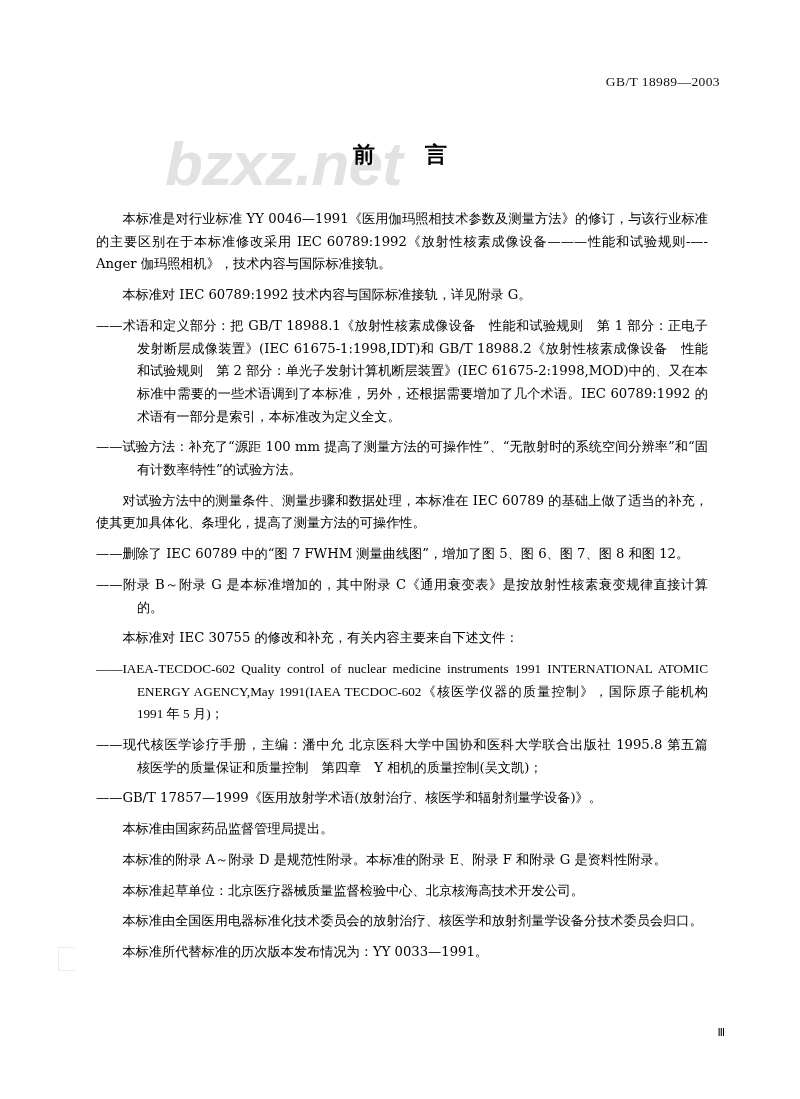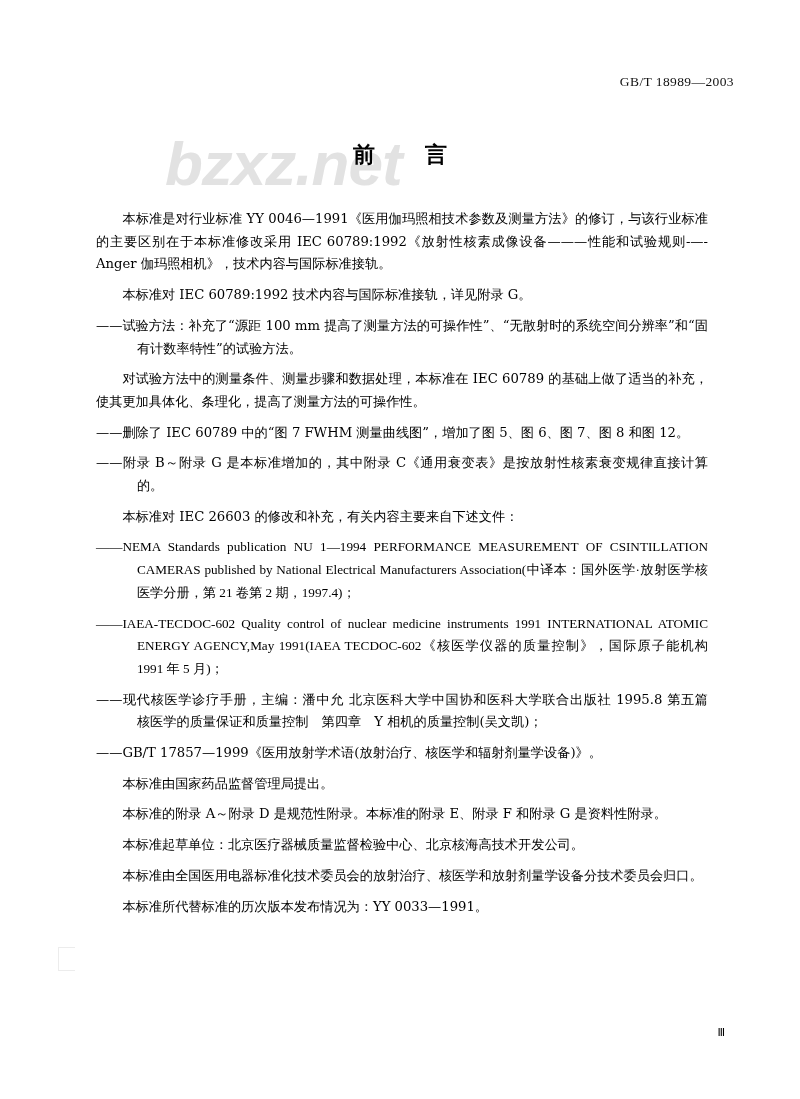--- a/index.html
+++ b/index.html
@@ -13,21 +13,21 @@
     height: 1099px;
     margin: 0 auto;
     background: #ffffff;
     font-family: "DejaVu Serif", "Liberation Serif", serif;
     color: #000000;
     overflow: hidden;
   }
   .header-std {
     position: absolute;
     top: 74px;
-    right: 66px;
+    right: 80px;
     font-family: "Liberation Serif", serif;
     font-size: 13.5px;
     letter-spacing: 0.4px;
     color: #111;
   }
   .watermark {
     position: absolute;
     top: 128px;
     left: 165px;
     width: 420px;
@@ -106,26 +106,26 @@
 
   <div class="header-std">GB/T 18989—2003</div>
 
   <div class="watermark">bzxz.net</div>
 
   <div class="title">前　言</div>
 
   <div class="body">
     <p class="indent2">本标准是对行业标准 YY 0046—1991《医用伽玛照相技术参数及测量方法》的修订，与该行业标准的主要区别在于本标准修改采用 IEC 60789:1992《放射性核素成像设备———性能和试验规则-—-Anger 伽玛照相机》，技术内容与国际标准接轨。</p>
     <p class="indent2">本标准对 IEC 60789:1992 技术内容与国际标准接轨，详见附录 G。</p>
+    <p class="hang">——术语和定义部分：把 GB/T 18988.1《放射性核素成像设备　性能和试验规则　第 1 部分：正电子发射断层成像装置》(IEC 61675-1:1998,IDT)和 GB/T 18988.2《放射性核素成像设备　性能和试验规则　第 2 部分：单光子发射计算机断层装置》(IEC 61675-2:1998,MOD)中的、又在本标准中需要的一些术语调到了本标准，另外，还根据需要增加了几个术语。IEC 60789:1992 的术语有一部分是索引，本标准改为定义全文。</p>
     <p class="hang">——试验方法：补充了“源距 100 mm 提高了测量方法的可操作性”、“无散射时的系统空间分辨率”和“固有计数率特性”的试验方法。</p>
     <p class="indent2">对试验方法中的测量条件、测量步骤和数据处理，本标准在 IEC 60789 的基础上做了适当的补充，使其更加具体化、条理化，提高了测量方法的可操作性。</p>
     <p class="hang">——删除了 IEC 60789 中的“图 7 FWHM 测量曲线图”，增加了图 5、图 6、图 7、图 8 和图 12。</p>
     <p class="hang">——附录 B～附录 G 是本标准增加的，其中附录 C《通用衰变表》是按放射性核素衰变规律直接计算的。</p>
-    <p class="indent2">本标准对 IEC 26603 的修改和补充，有关内容主要来自下述文件：</p>
-    <p class="hang-en en">——NEMA Standards publication NU 1—1994 PERFORMANCE MEASUREMENT OF CSINTILLATION CAMERAS published by National Electrical Manufacturers Association(中译本：国外医学·放射医学核医学分册，第 21 卷第 2 期，1997.4)；</p>
+    <p class="indent2">本标准对 IEC 30755 的修改和补充，有关内容主要来自下述文件：</p>
     <p class="hang-en en">——IAEA-TECDOC-602 Quality control of nuclear medicine instruments 1991 INTERNATIONAL ATOMIC ENERGY AGENCY,May 1991(IAEA TECDOC-602《核医学仪器的质量控制》，国际原子能机构 1991 年 5 月)；</p>
     <p class="hang">——现代核医学诊疗手册，主编：潘中允 北京医科大学中国协和医科大学联合出版社 1995.8 第五篇　核医学的质量保证和质量控制　第四章　Y 相机的质量控制(吴文凯)；</p>
     <p class="hang">——GB/T 17857—1999《医用放射学术语(放射治疗、核医学和辐射剂量学设备)》。</p>
     <p class="indent2">本标准由国家药品监督管理局提出。</p>
     <p class="indent2">本标准的附录 A～附录 D 是规范性附录。本标准的附录 E、附录 F 和附录 G 是资料性附录。</p>
     <p class="indent2">本标准起草单位：北京医疗器械质量监督检验中心、北京核海高技术开发公司。</p>
     <p class="indent2">本标准由全国医用电器标准化技术委员会的放射治疗、核医学和放射剂量学设备分技术委员会归口。</p>
     <p class="indent2">本标准所代替标准的历次版本发布情况为：YY 0033—1991。</p>
   </div>
 

